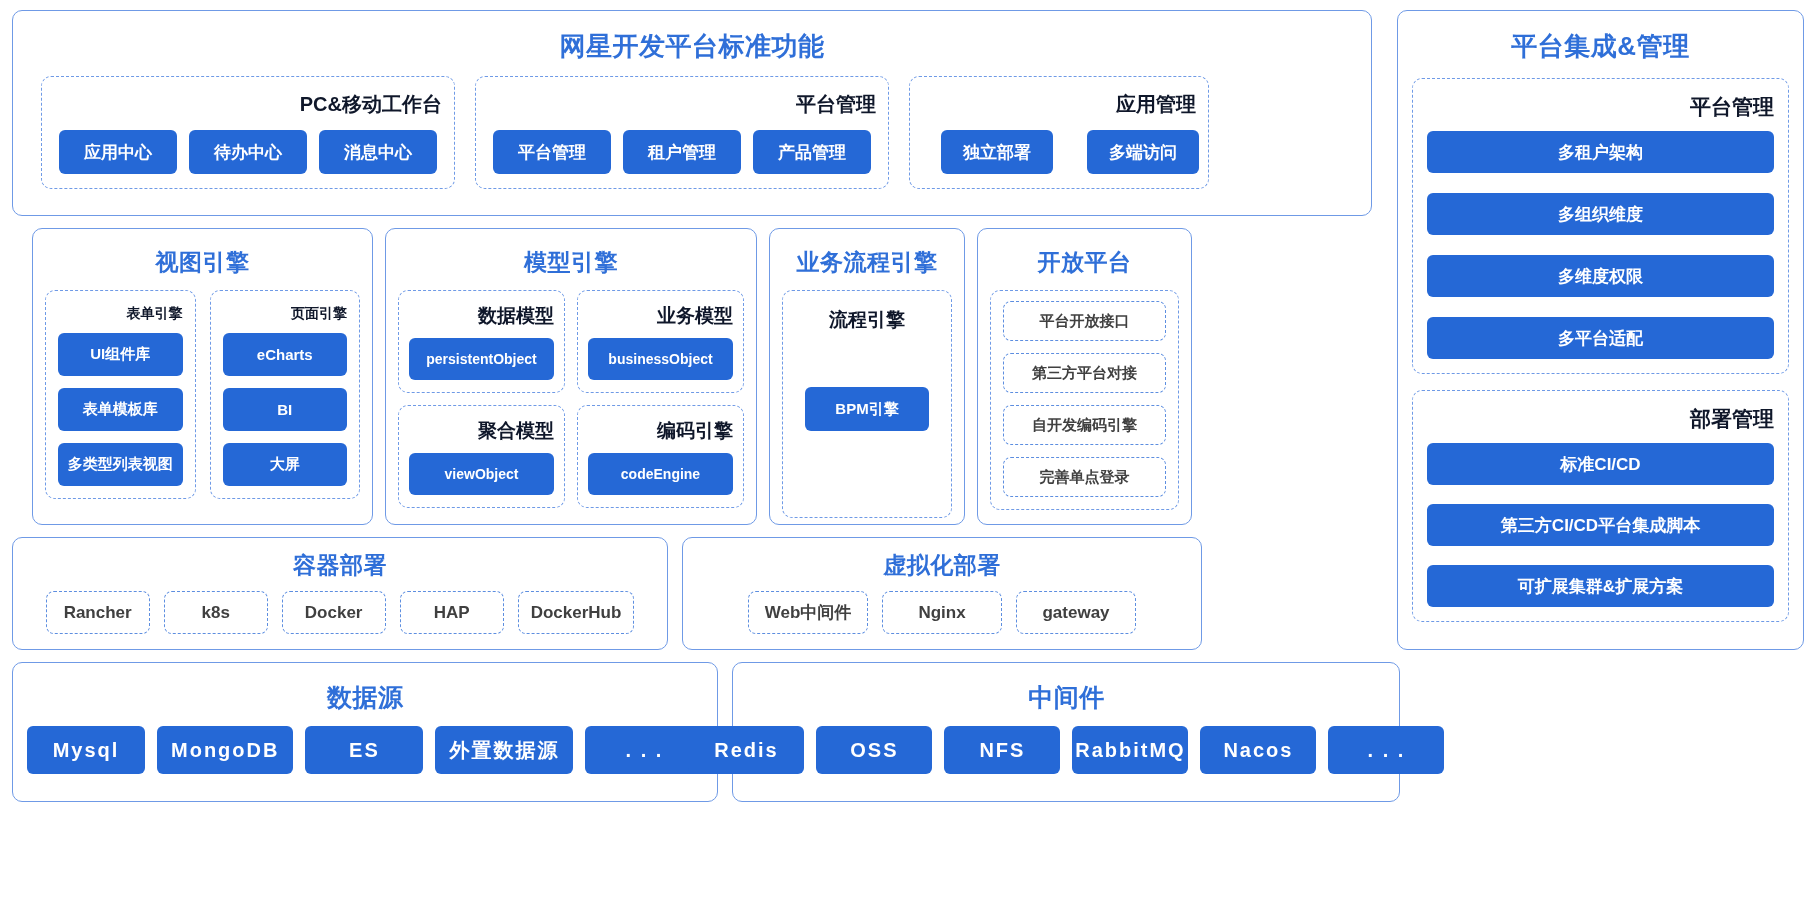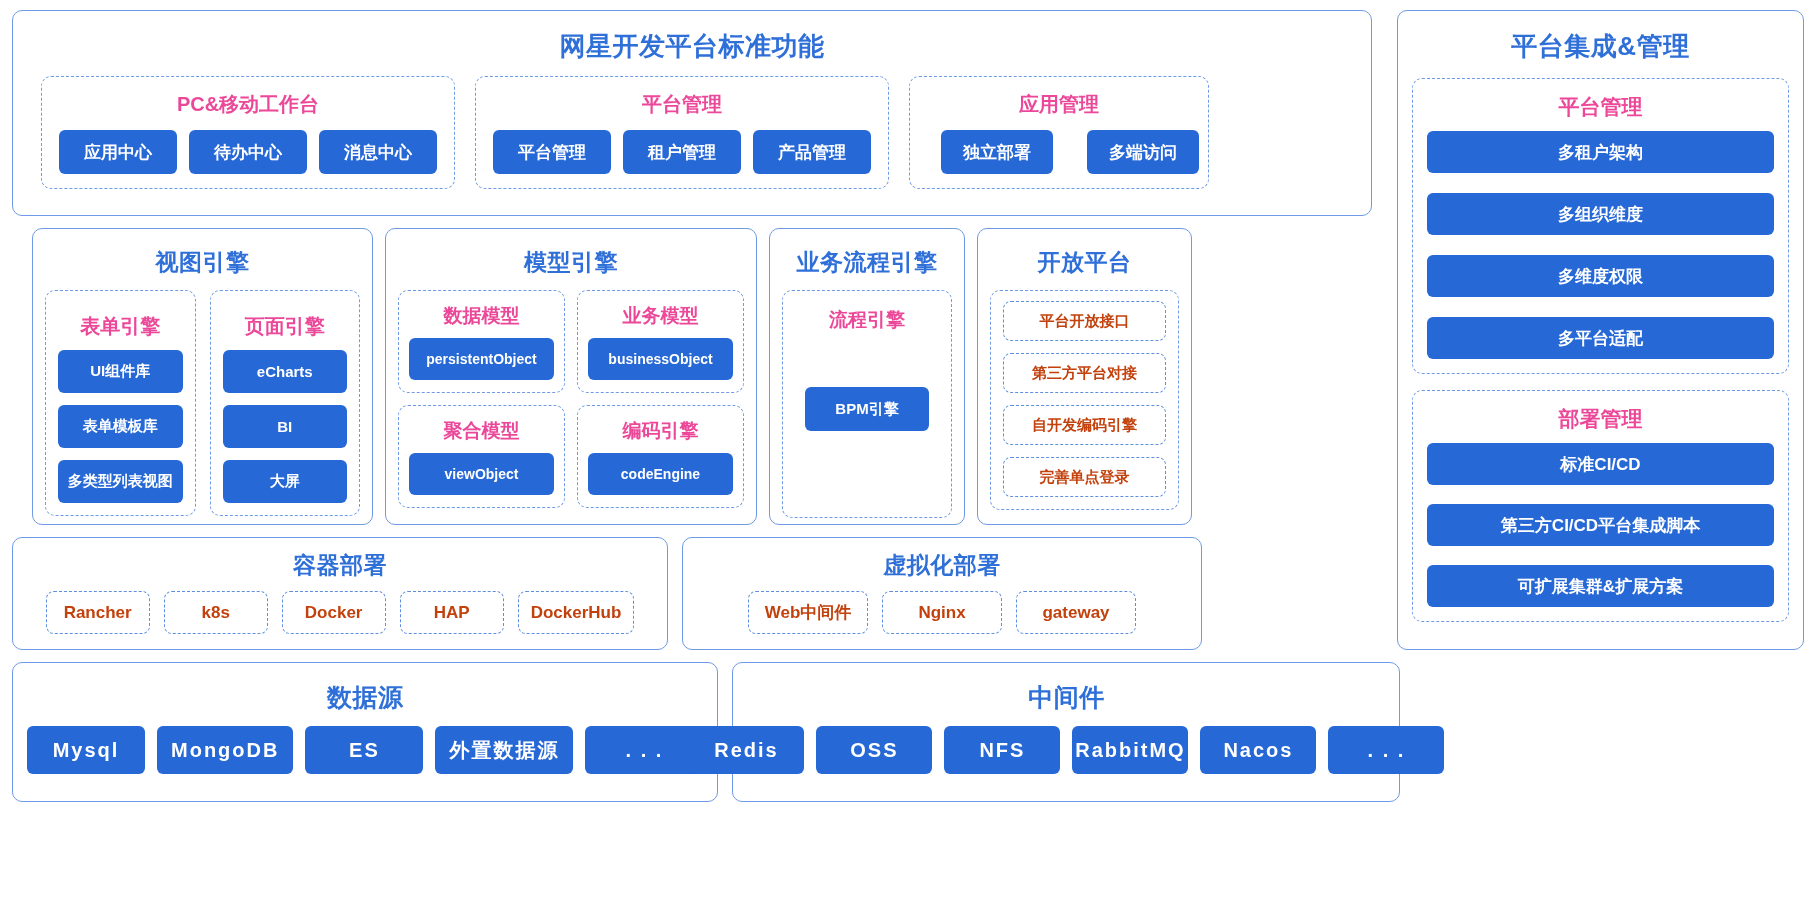--- a/index.html
+++ b/index.html
@@ -28,39 +28,39 @@
     letter-spacing:.5px;
   }
   
   .dash{
     border:1.6px dashed #6f9ae6;
     border-radius:10px;
     box-sizing:border-box;
     background:#fff;
   }
   .dash-title{
-    text-align:center;
+    text-align:right;
     font-weight:bold;
-    color:#ec4899;
+    color:#0f172a;
   }
   
   .chip{
     background:#2568d6;
     color:#ffffff;
     font-weight:bold;
     border-radius:6px;
     display:flex;align-items:center;justify-content:center;
     text-align:center;
     box-sizing:border-box;
     white-space:nowrap;
   }
   
   .chip-o{
     border:1.5px dashed #5d8ee0;
-    color:#c2410c;
+    color:#404040;
     font-weight:bold;
     border-radius:8px;
     display:flex;align-items:center;justify-content:center;
     text-align:center;
     background:#fff;
     box-sizing:border-box;
     white-space:nowrap;
   }
 
   
@@ -80,21 +80,21 @@
   #engine-row{display:flex;gap:12px;height:297px;padding-left:20px;}
   #p-view{width:341px;}
   #p-model{width:372px;}
   #p-flow{width:196px;}
   #p-open{width:215px;}
   #engine-row .panel{padding:6px 12px 12px 12px;}
   #engine-row > .panel > .panel-title{font-size:23px;margin:12px 0 12px 0;}
 
   #view-groups{display:flex;gap:14px;}
   #view-groups .dash{flex:1;padding:6px 12px 12px 12px;}
-  #view-groups .dash-title{font-size:20px;margin:16px 0 10px 0;}
+  #view-groups .dash-title{font-size:14px;margin:8px 0 10px 0;}
   #view-groups .chip{height:43px;font-size:15px;margin-bottom:12px;}
   #view-groups .chip:last-child{margin-bottom:0;}
 
   #model-grid{display:grid;grid-template-columns:1fr 1fr;gap:12px;}
   #model-grid .dash{padding:5px 10px 12px 10px;}
   #model-grid .dash-title{font-size:19px;margin:7px 0 9px 0;}
   #model-grid .chip{height:42px;font-size:14px;}
 
   #flow-inner{height:228px;padding:6px 12px;display:flex;flex-direction:column;align-items:center;}
   #flow-inner .dash-title{font-size:19px;margin:10px 0 0 0;}

